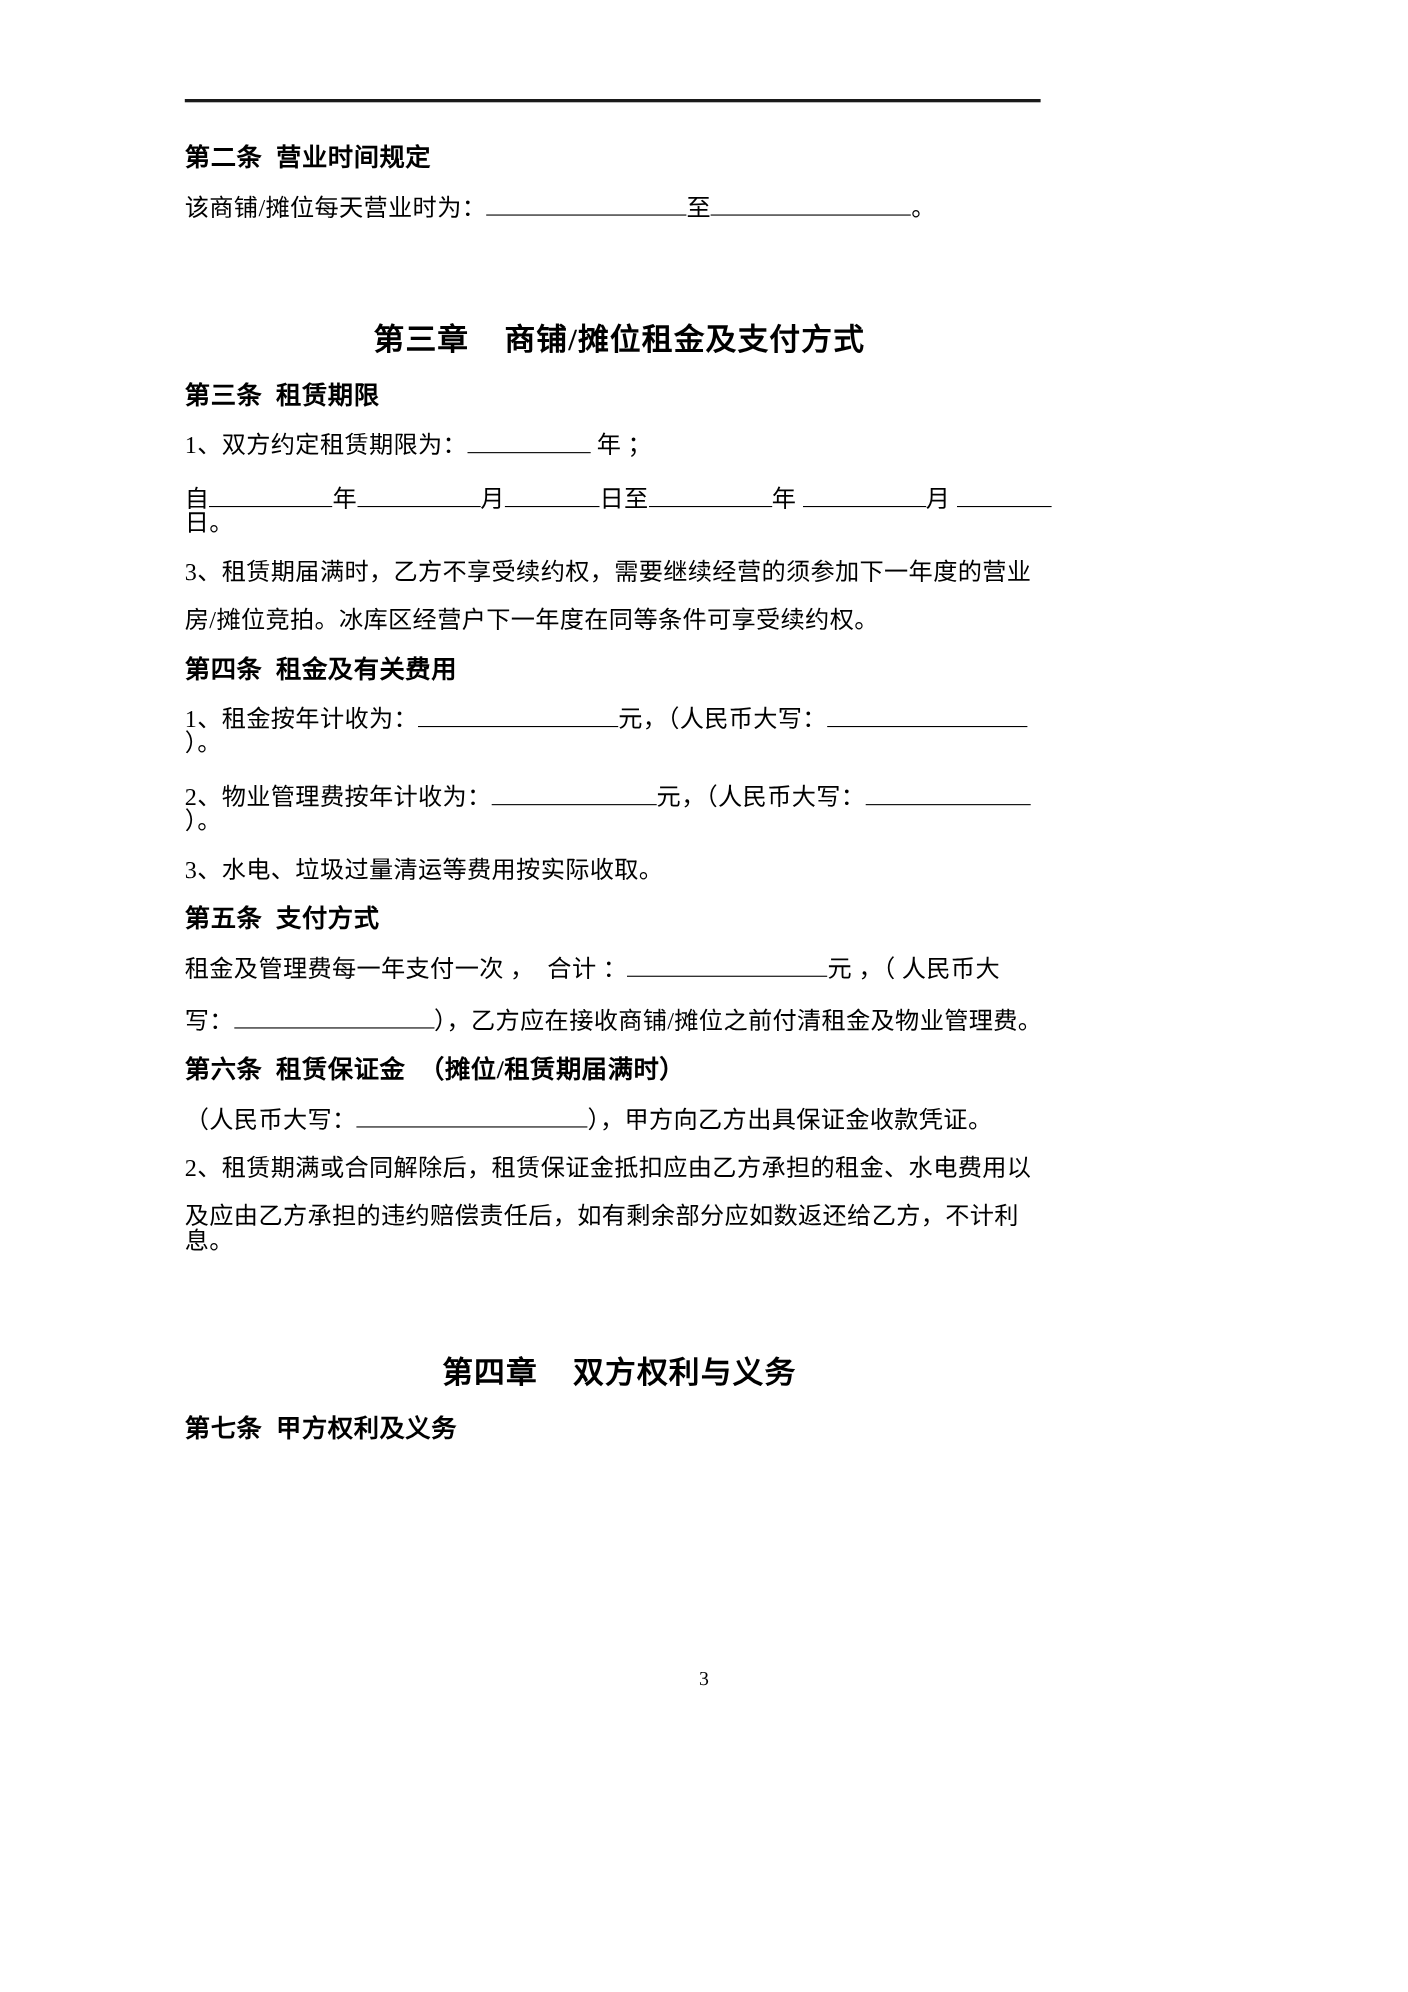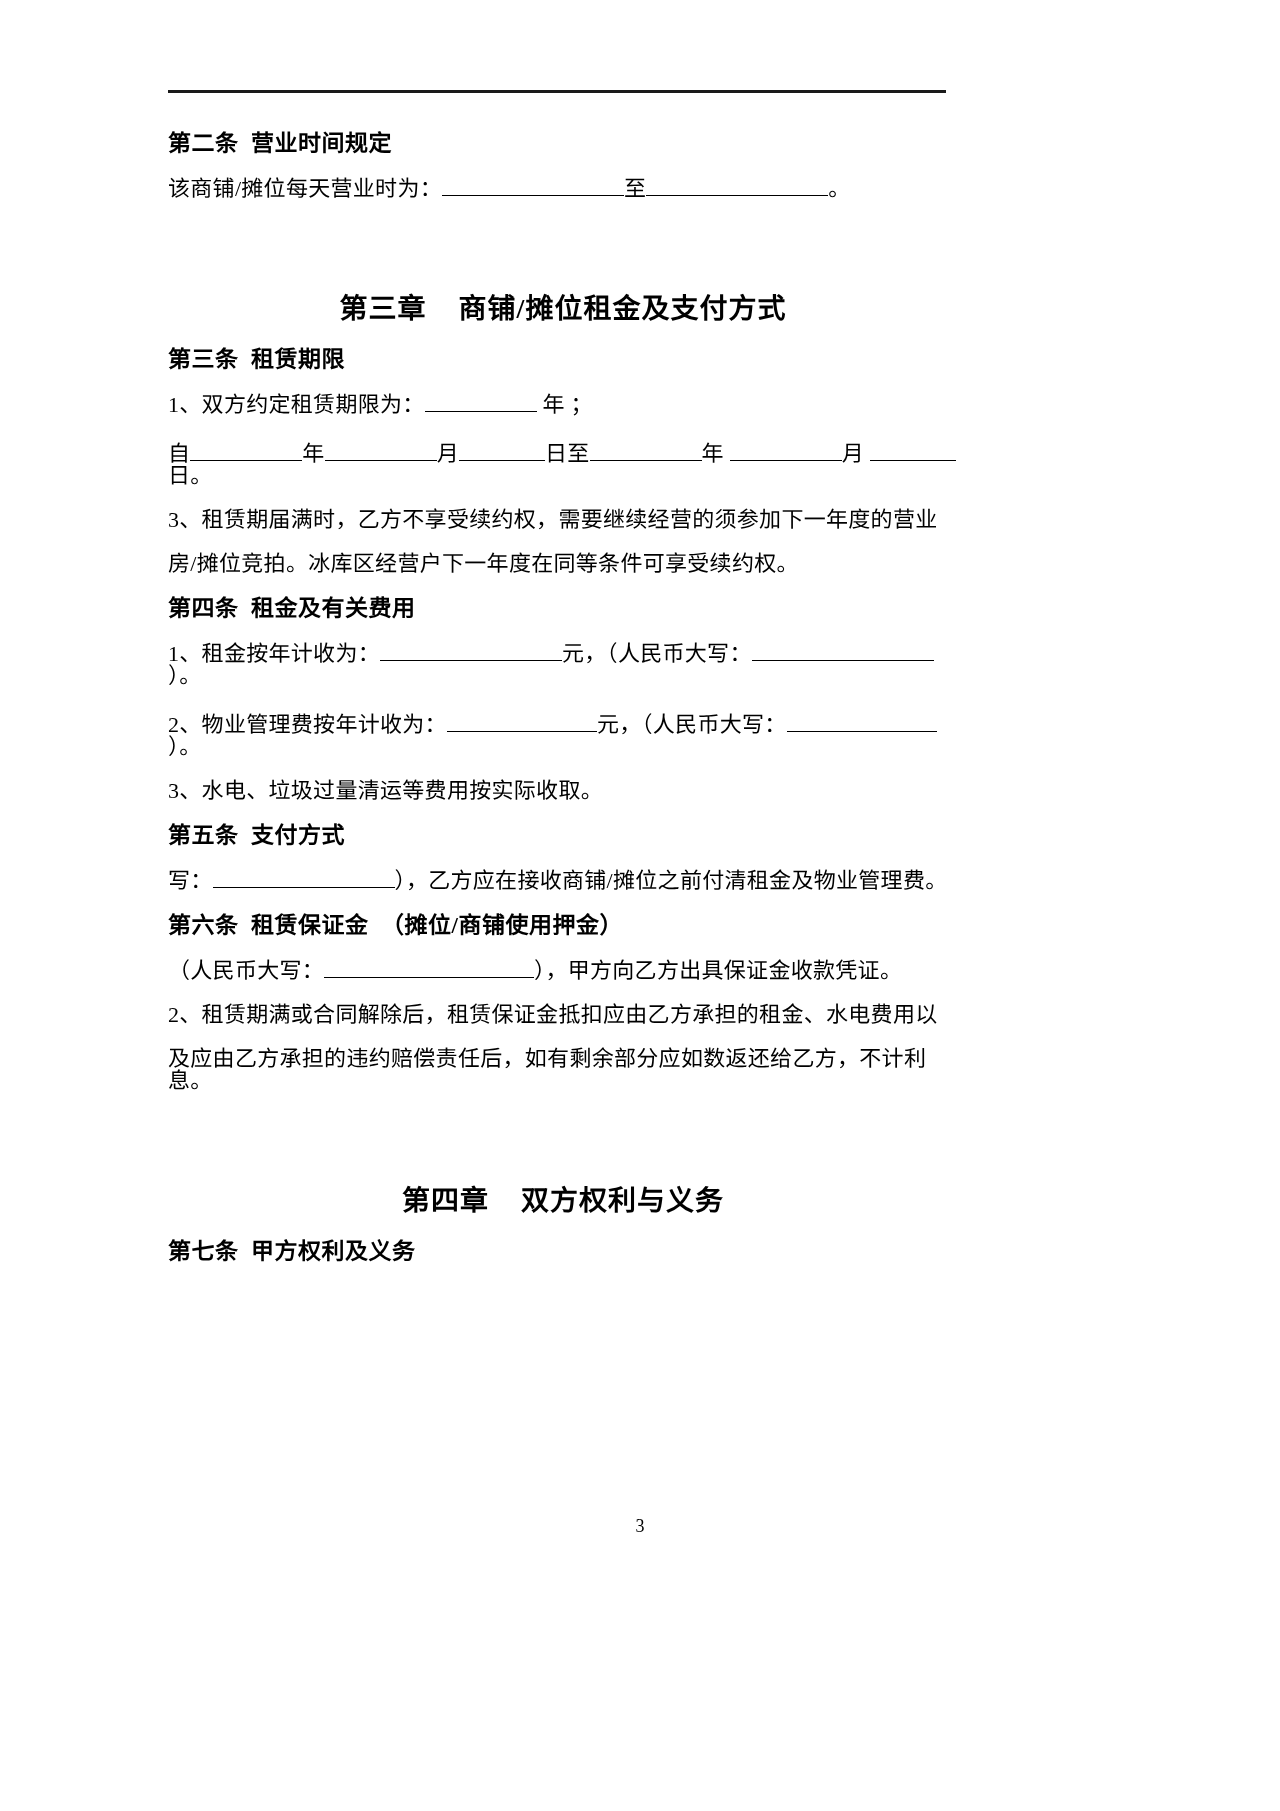--- a/index.html
+++ b/index.html
@@ -122,24 +122,25 @@
     <div class="article-heading">第四条  租金及有关费用</div>
 
     <div class="para"><span>1、租金按年计收为：</span><span class="blank b-xl"></span><span>元，（人民币大写：</span><span class="blank b-xl"></span><span>）。</span></div>
 
     <div class="para"><span>2、物业管理费按年计收为：</span><span class="blank b-lg"></span><span>元，（人民币大写：</span><span class="blank b-lg"></span><span>）。</span></div>
 
     <div class="para">3、水电、垃圾过量清运等费用按实际收取。</div>
 
     <div class="article-heading">第五条  支付方式</div>
 
+    <div class="para tight"><span>租金及管理费每一年支付一次 ，  合计 ：</span><span class="blank b-xl"></span><span>元 ，（ 人民币大</span></div>
 
     <div class="para"><span>写：</span><span class="blank b-xl"></span><span>），乙方应在接收商铺/摊位之前付清租金及物业管理费。</span></div>
 
-    <div class="article-heading">第六条  租赁保证金  （摊位/商铺使用押金）</div>
+    <div class="article-heading">第六条  租赁保证金  （摊位/租赁期届满时）</div>
 
 
     <div class="para"><span>（人民币大写：</span><span class="blank b-xxl"></span><span>），甲方向乙方出具保证金收款凭证。</span></div>
 
     <div class="para">2、租赁期满或合同解除后，租赁保证金抵扣应由乙方承担的租金、水电费用以</div>
 
     <div class="para">及应由乙方承担的违约赔偿责任后，如有剩余部分应如数返还给乙方，不计利息。</div>
 
 
 

